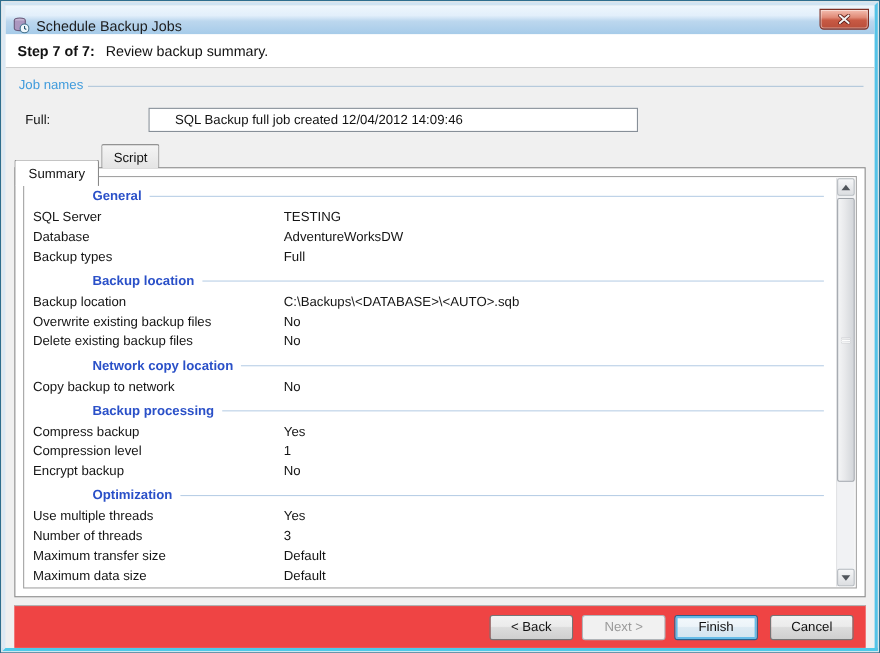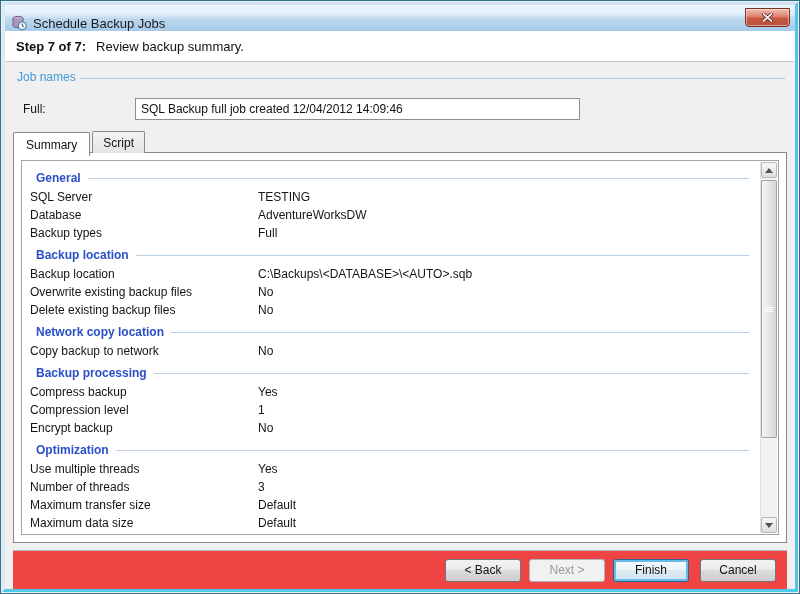--- a/index.html
+++ b/index.html
@@ -19,32 +19,32 @@
   
   .stepbar{height:31px;flex:0 0 31px;background:#ffffff;border-bottom:1px solid #c9c9c9;display:flex;align-items:center;padding:0 11px;font-size:13px;color:#111;}
   .stepbar .stepnum{font-weight:bold;margin-right:10px;}
   
   .body{flex:1;display:flex;flex-direction:column;padding:6px 8px 0 8px;background:#f0f0f0;min-height:0;}
   .group-label-row{display:flex;align-items:center;margin:2px 2px 0 2px;}
   .group-label-row .glabel{font-size:12px;color:var(--group-label-blue);padding:0 4px 0 2px;}
   .group-label-row::after{content:"";flex:1;border-top:1px solid #b0c6da;margin-top:2px;}
   .full-row{display:flex;align-items:center;margin:14px 0 0 10px;}
   .full-row .flabel{width:112px;font-size:12px;color:#111;}
-  .full-row input{width:445px;height:22px;border:1px solid #878f98;padding:2px 5px;font-family:"Liberation Sans",sans-serif;font-size:12px;color:#111;background:#fff;outline:none;}
+  .full-row input{width:445px;height:22px;border:1px solid #878f98;padding:2px 23px;font-family:"Liberation Sans",sans-serif;font-size:12px;color:#111;background:#fff;outline:none;}
   
   .tabs{display:flex;align-items:flex-end;margin-top:9px;padding-left:0;position:relative;z-index:2;}
   .tab{font-size:12px;color:#111;border:1px solid #898989;border-bottom:none;padding:4px 10px 3px 10px;background:linear-gradient(#f4f4f4,#e4e4e4);margin-right:2px;border-radius:2px 2px 0 0;cursor:default;}
-  .tab.active{background:#fff;padding:5px 12px 4px 12px;position:relative;top:3px;}
+  .tab.active{background:#fff;padding:5px 12px 4px 12px;position:relative;top:16px;}
   .tab:not(.active){position:relative;top:0;height:22px;}
   .tabpanel{flex:1;border:1px solid #898989;background:#fff;margin-top:-1px;position:relative;padding:7px;min-height:0;}
   .sumpanel{position:relative;width:100%;height:100%;border:1px solid #a3a3a3;background:#fff;overflow:hidden;}
   .sumcontent{position:absolute;inset:2px 19px 2px 2px;overflow:hidden;padding-top:2px;}
   .section{margin-bottom:2px;}
   .section-header{display:flex;align-items:center;margin:6px 0 3px 0;padding-left:12px;}
-  .section-header span{font-size:12px;font-weight:bold;color:var(--section-header-blue);}
+  .section-header span{font-size:12px;font-weight:bold;color:var(--section-header-blue);margin-left:48px;}
   .section-header::after{content:"";flex:1;border-top:1px solid var(--section-line-blue);margin:1px 10px 0 7px;}
   .srow{display:flex;height:18px;align-items:center;padding-left:6px;font-size:12px;color:#141414;}
   .slabel{width:228px;flex:0 0 228px;}
   .svalue{flex:1;}
   
   .vscroll{position:absolute;top:1px;right:1px;bottom:1px;width:17px;background:#f1f2f4;border-left:1px solid #e2e3e5;}
   .sbtn{position:absolute;left:0;width:16px;height:16px;border:1px solid #b5babf;border-radius:2px;background:linear-gradient(#f6f7f8,#dcdee1);display:flex;align-items:center;justify-content:center;}
   .sbtn.up{top:0;}
   .sbtn.down{bottom:0;}
   .tri-up{width:0;height:0;border-left:4px solid transparent;border-right:4px solid transparent;border-bottom:5px solid #50555b;}

